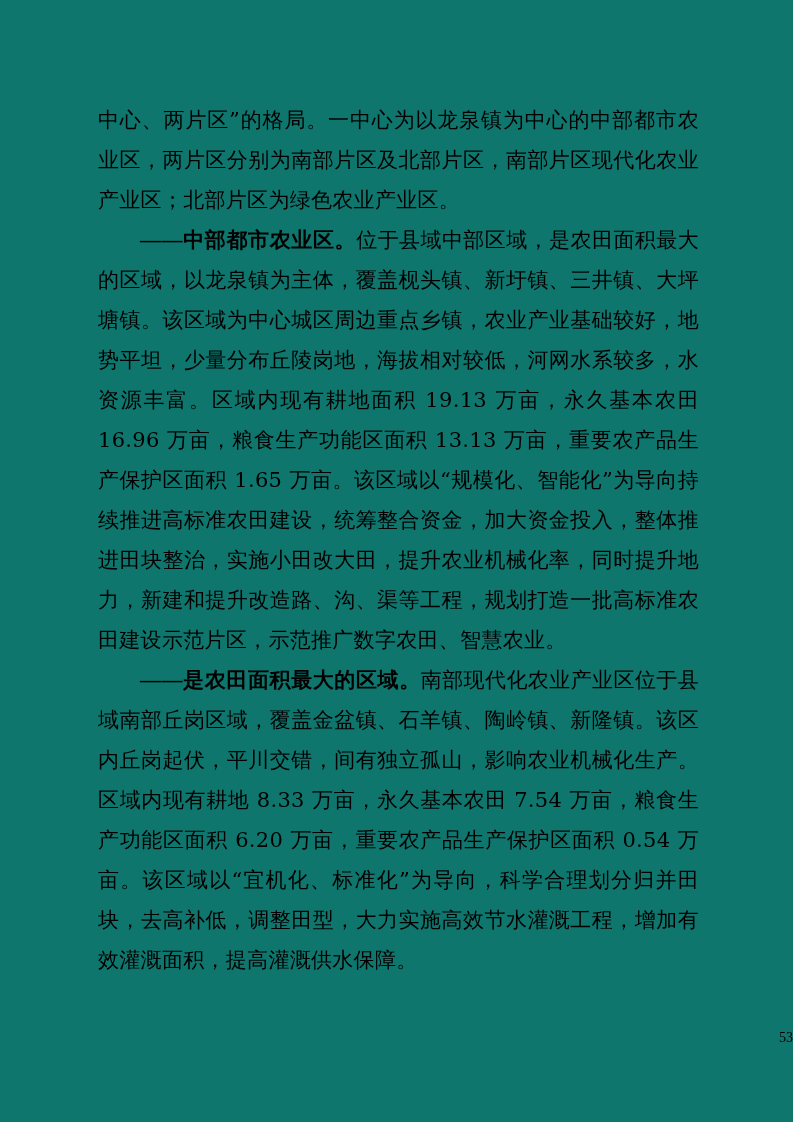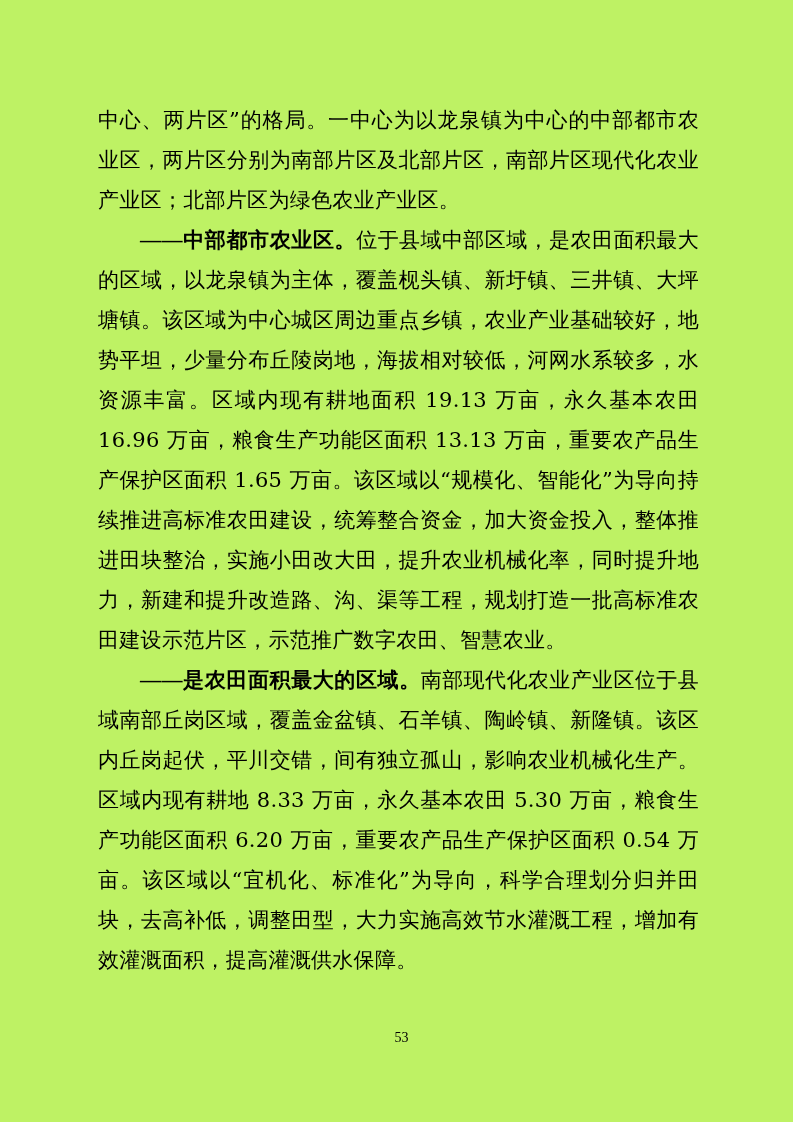--- a/index.html
+++ b/index.html
@@ -5,21 +5,21 @@
 <style>
   html, body {
     margin: 0;
     padding: 0;
     background: #ffffff;
   }
   .page {
     position: relative;
     width: 793px;
     height: 1122px;
-    background: #bef264;
+    background: #0f766e;
     overflow: hidden;
     box-sizing: border-box;
   }
   .content {
     position: absolute;
     left: 98px;
     top: 100px;
     width: 601px;
     font-family: "DejaVu Serif", "Liberation Serif", serif;
     font-size: 21px;
@@ -39,34 +39,34 @@
   .lead {
     font-weight: bold;
     font-family: Liberation Serif, serif;
     letter-spacing: 0.5px;
   }
   .footer {
     position: absolute;
     left: 10px;
     right: 0;
     top: 1030px;
-    text-align: center;
+    text-align: right;
     font-family: "Liberation Serif", "DejaVu Serif", serif;
     font-size: 14px;
     color: #000000;
   }
 </style>
 </head>
 <body>
 
 <div class="page">
   <div class="content">
 
     <p class="para"><span>中心、两片区”的格局。一中心为以龙泉镇为中心的中部都市农业区，两片区分别为南部片区及北部片区，南部片区现代化农业产业区；北部片区为绿色农业产业区。</span></p>
 
     <p class="para indent"><b class="lead">——中部都市农业区。</b><span>位于县域中部区域，是农田面积最大的区域，以龙泉镇为主体，覆盖枧头镇、新圩镇、三井镇、大坪塘镇。该区域为中心城区周边重点乡镇，农业产业基础较好，地势平坦，少量分布丘陵岗地，海拔相对较低，河网水系较多，水资源丰富。区域内现有耕地面积 19.13 万亩，永久基本农田 16.96 万亩，粮食生产功能区面积 13.13 万亩，重要农产品生产保护区面积 1.65 万亩。该区域以“规模化、智能化”为导向持续推进高标准农田建设，统筹整合资金，加大资金投入，整体推进田块整治，实施小田改大田，提升农业机械化率，同时提升地力，新建和提升改造路、沟、渠等工程，规划打造一批高标准农田建设示范片区，示范推广数字农田、智慧农业。</span></p>
 
-    <p class="para indent"><b class="lead">——是农田面积最大的区域。</b><span>南部现代化农业产业区位于县域南部丘岗区域，覆盖金盆镇、石羊镇、陶岭镇、新隆镇。该区内丘岗起伏，平川交错，间有独立孤山，影响农业机械化生产。区域内现有耕地 8.33 万亩，永久基本农田 5.30 万亩，粮食生产功能区面积 6.20 万亩，重要农产品生产保护区面积 0.54 万亩。该区域以“宜机化、标准化”为导向，科学合理划分归并田块，去高补低，调整田型，大力实施高效节水灌溉工程，增加有效灌溉面积，提高灌溉供水保障。</span></p>
+    <p class="para indent"><b class="lead">——是农田面积最大的区域。</b><span>南部现代化农业产业区位于县域南部丘岗区域，覆盖金盆镇、石羊镇、陶岭镇、新隆镇。该区内丘岗起伏，平川交错，间有独立孤山，影响农业机械化生产。区域内现有耕地 8.33 万亩，永久基本农田 7.54 万亩，粮食生产功能区面积 6.20 万亩，重要农产品生产保护区面积 0.54 万亩。该区域以“宜机化、标准化”为导向，科学合理划分归并田块，去高补低，调整田型，大力实施高效节水灌溉工程，增加有效灌溉面积，提高灌溉供水保障。</span></p>
 
   </div>
 
   <div class="footer">53</div>
 </div>
 
 </body></html>

